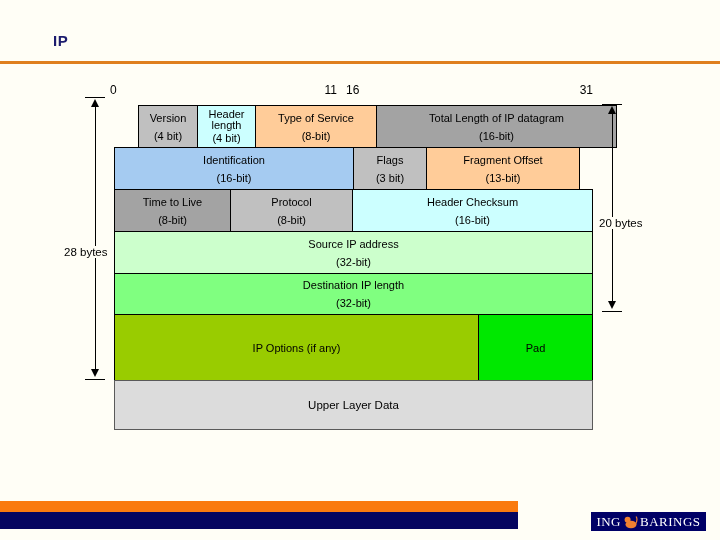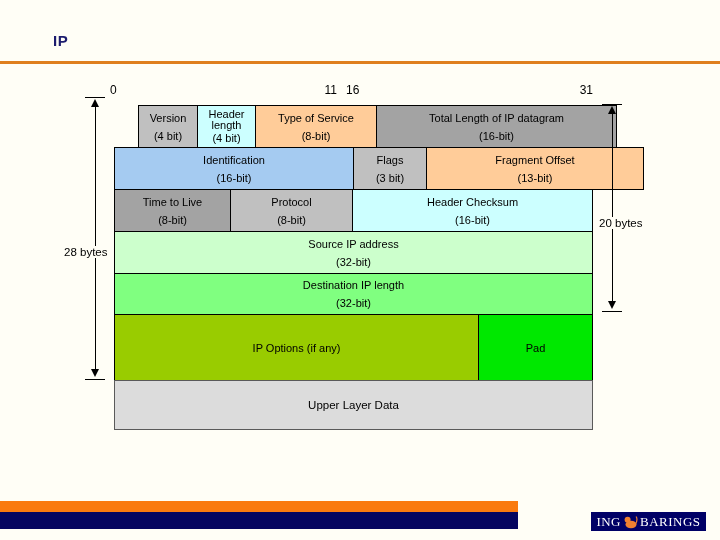--- a/index.html
+++ b/index.html
@@ -27,21 +27,21 @@
   .r5{top:273px;height:42px;}
   .r6{top:314px;height:67px;}
 
   .cell{box-sizing:border-box;border:1px solid #000;display:flex;flex-direction:column;
         align-items:center;justify-content:center;gap:6px;font-size:11px;color:#000;
         text-align:center;line-height:12px;}
   .cell + .cell{margin-left:-1px;}
   .tight{gap:1px;line-height:11.5px;}
 
   .r1c1{width:60px;}  .r1c2{width:59px;}  .r1c3{width:122px;} .r1c4{width:241px;}
-  .r2c1{width:240px;} .r2c2{width:74px;}  .r2c3{width:218px;}
+  .r2c1{width:240px;} .r2c2{width:74px;}  .r2c3{width:154px;}
   .r3c1{width:117px;} .r3c2{width:123px;} .r3c3{width:241px;}
   .full{width:479px;}
   .r6c1{width:365px;} .r6c2{width:115px;}
 
   .gray{background:#C0C0C0;}    .cyan{background:#CCFFFF;}
   .peach{background:#FFCC99;}   .magenta{background:#a3a3a3;}
   .blue{background:#A5CBF1;}    .palegreen{background:#CCFFCC;}
   .green{background:#80FF80;}   .olive{background:#99CC00;}
   .lime{background:#00E800;}
 

